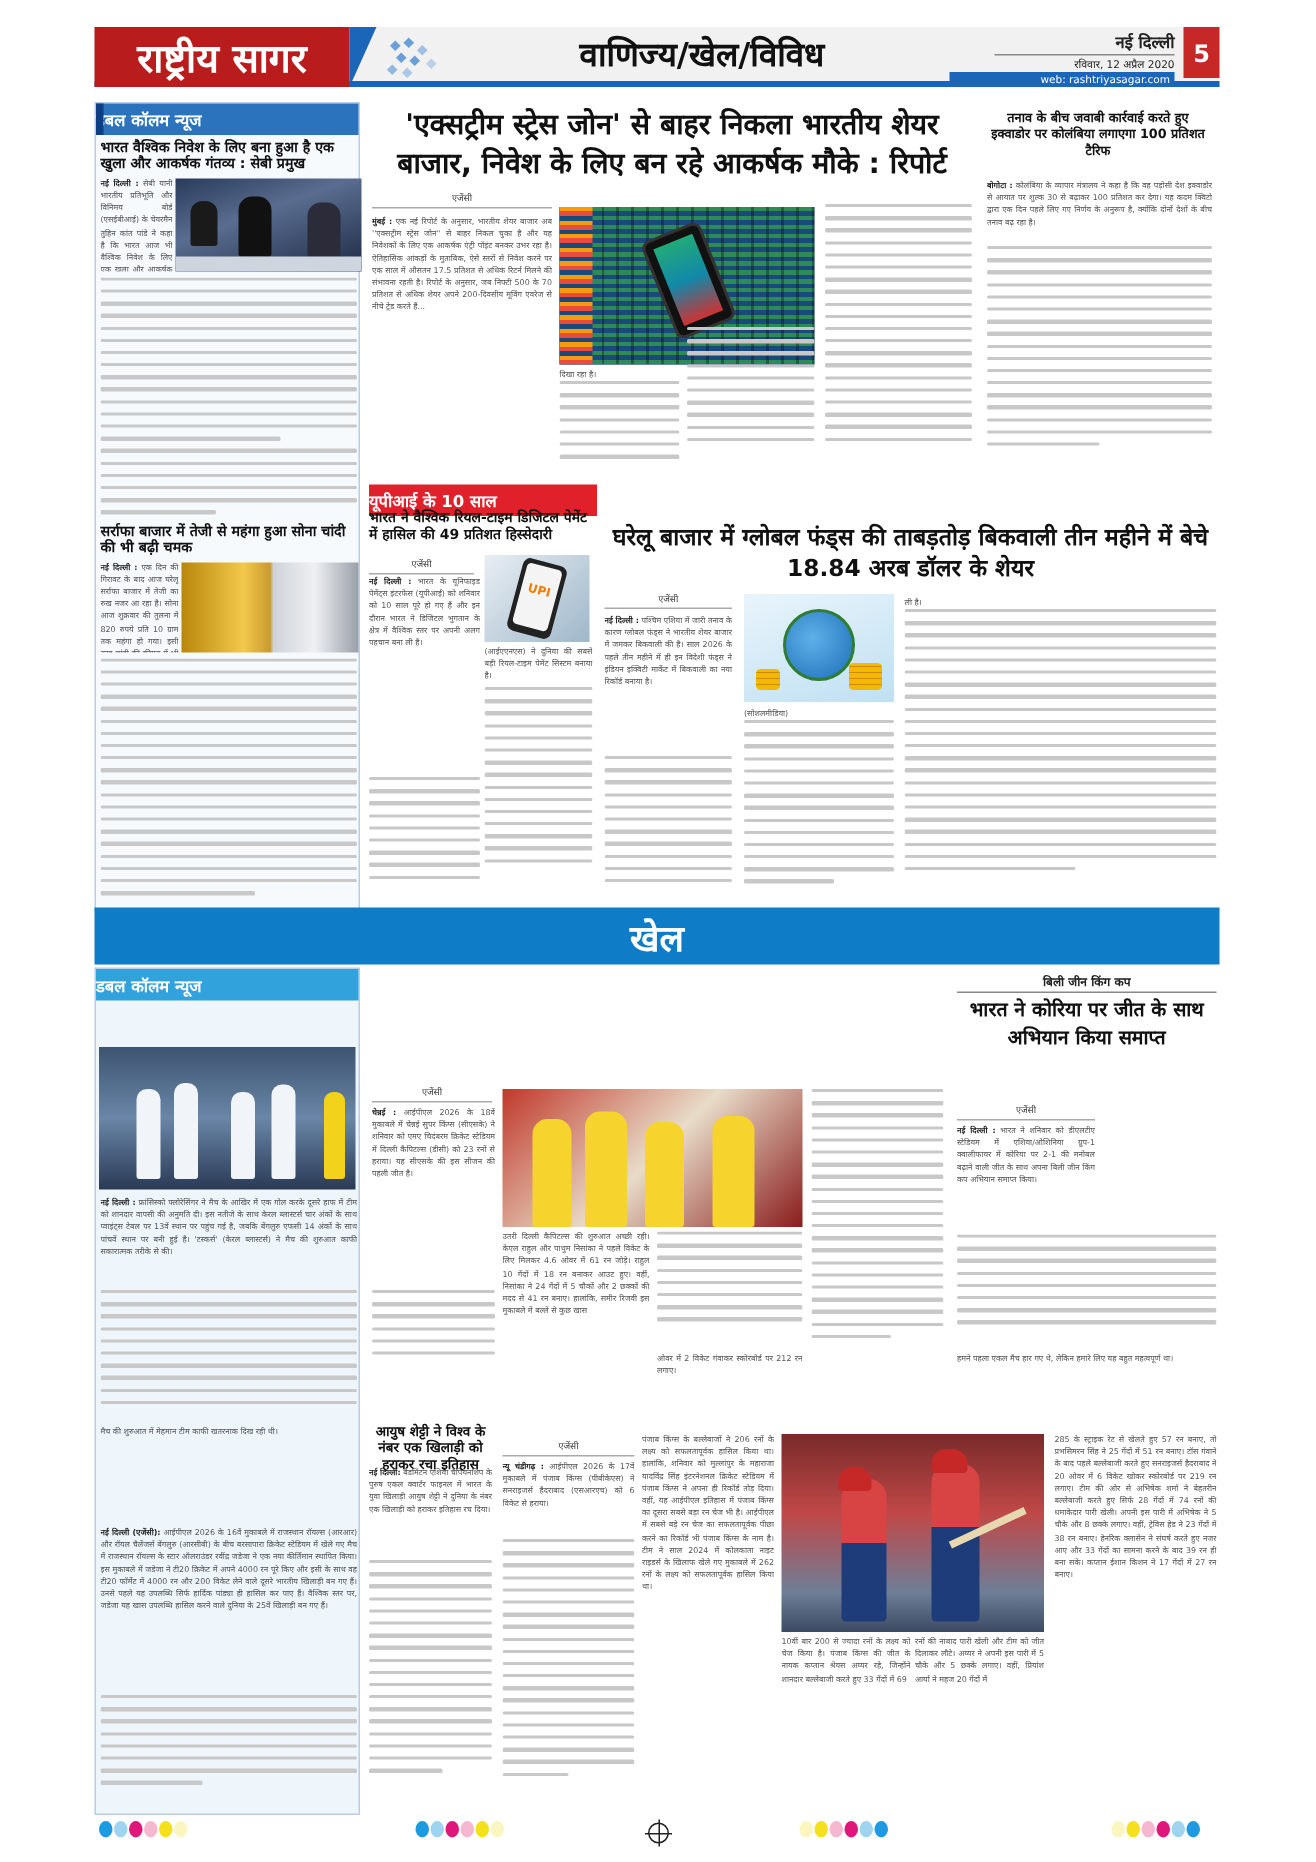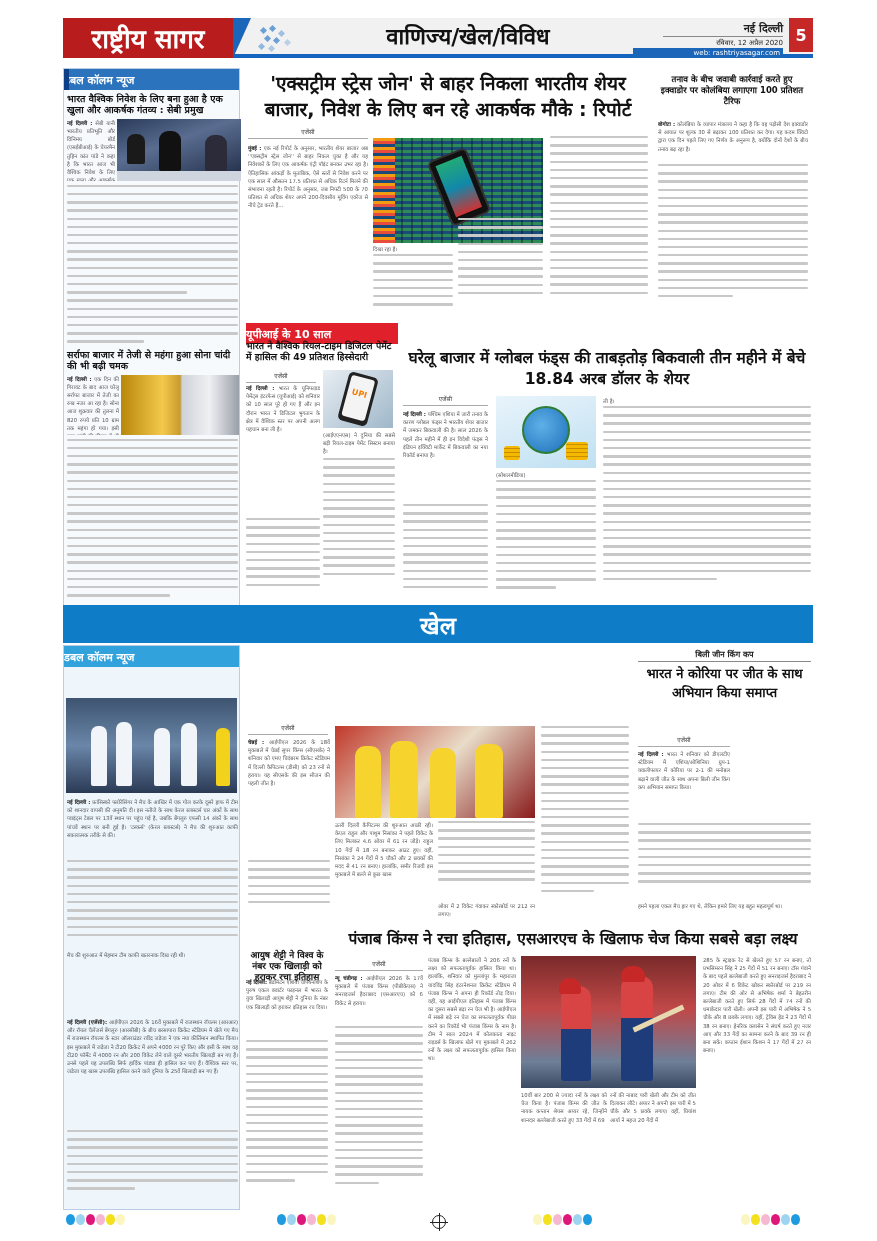--- a/index.html
+++ b/index.html
@@ -426,21 +426,20 @@
       <i></i>
       <i></i>
       <i></i>
       <i></i>
       <i></i>
       <i></i>
       <i></i>
       <i style="width:60%"></i>
     </div>
 
-  <div class="hl" style="position:absolute;left:272px;top:912px;width:476px;font-size:15.5px;text-align:center">पंजाब किंग्स ने रचा इतिहास, एसआरएच के खिलाफ चेज किया सबसे बड़ा लक्ष्य</div>
   <div class="agency" style="position:absolute;left:272px;top:942px;width:88px">एजेंसी</div>
   <div class="body-txt" style="position:absolute;left:272px;top:956px;width:88px;height:50px"><b>न्यू चंडीगढ़ :</b> <span>आईपीएल 2026 के 17वें मुकाबले में पंजाब किंग्स (पीबीकेएस) ने सनराइजर्स हैदराबाद (एसआरएच) को 6 विकेट से हराया।</span></div>
   <div class="lines" style="left:272px;top:1008px;width:88px;height:184px">
       <i></i>
       <i></i>
       <i></i>
       <i></i>
       <i></i>
       <i></i>
       <i></i>

